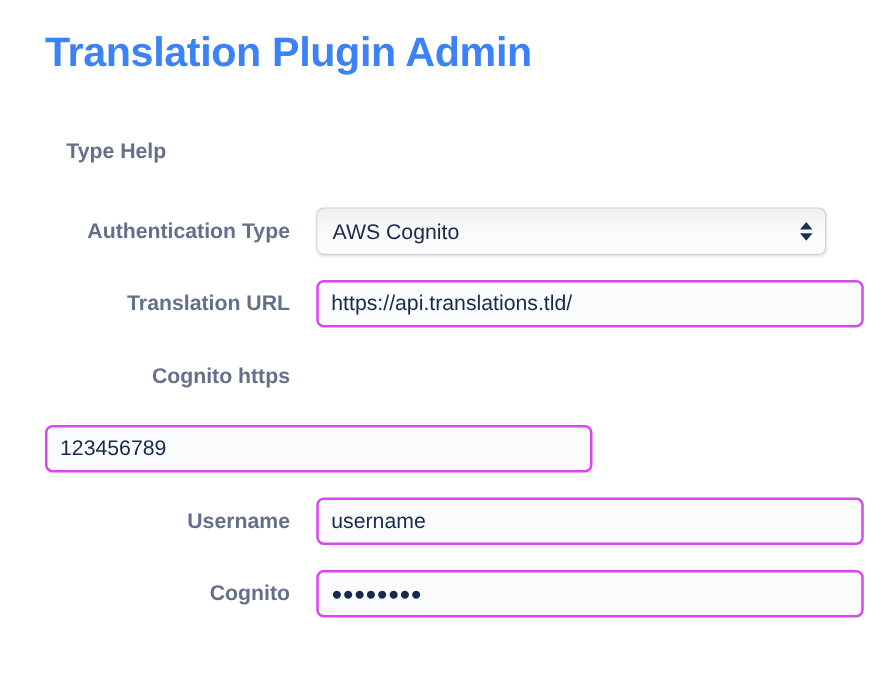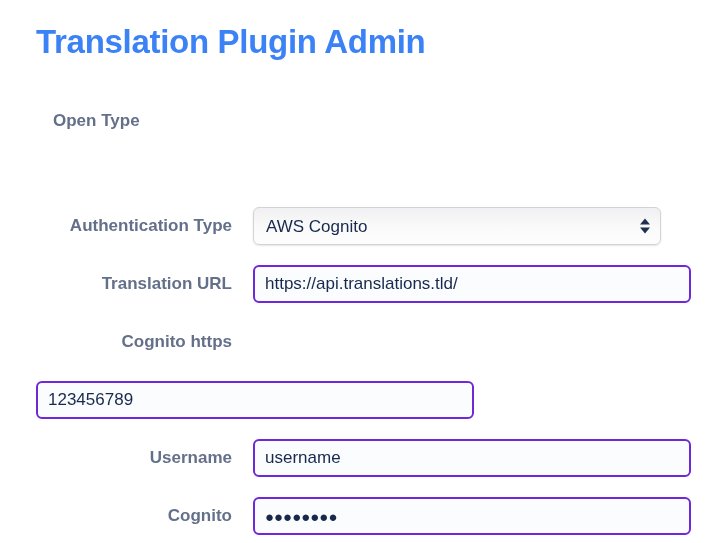--- a/index.html
+++ b/index.html
@@ -24,21 +24,21 @@
     display: inline-block;
     margin: 49px 0 0 17px;
     font-size: 17px;
     line-height: 20px;
     font-weight: 600;
     color: #64708a;
     text-decoration: none;
     cursor: pointer;
   }
 
-  form.settings-form { margin-top: 76px; }
+  form.settings-form { margin-top: 35px; }
 
   .row {
     display: flex;
     align-items: center;
     height: 38px;
     margin-bottom: 20px;
   }
 
   .lbl {
     width: 196px;
@@ -46,21 +46,21 @@
     text-align: right;
     font-size: 17px;
     font-weight: 600;
     color: #64708a;
     flex: none;
   }
 
   .field-text {
     width: 438px;
     height: 38px;
-    border: 2px solid #6d28d9;
+    border: 2px solid #d946ef;
     border-radius: 6px;
     background: #fbfcfd;
     padding: 0 10px;
     font-family: "Liberation Sans", "DejaVu Sans", sans-serif;
     font-size: 17px;
     color: #17294d;
     outline: none;
   }
 
   .field-password {
@@ -115,21 +115,21 @@
     border-top: 6px solid #1e3050;
   }
 </style>
 </head>
 <body>
 
 <div class="page">
 
   <h1 class="page-title">Translation Plugin Admin</h1>
 
-  <a class="open-help">Open Type</a>
+  <a class="open-help">Type Help</a>
 
   <form class="settings-form">
 
     <div class="row">
       <label class="lbl">Authentication Type</label>
       <div class="select-wrap">
         <select>
           <option>AWS Cognito</option>
         </select>
         <span class="select-arrows">

